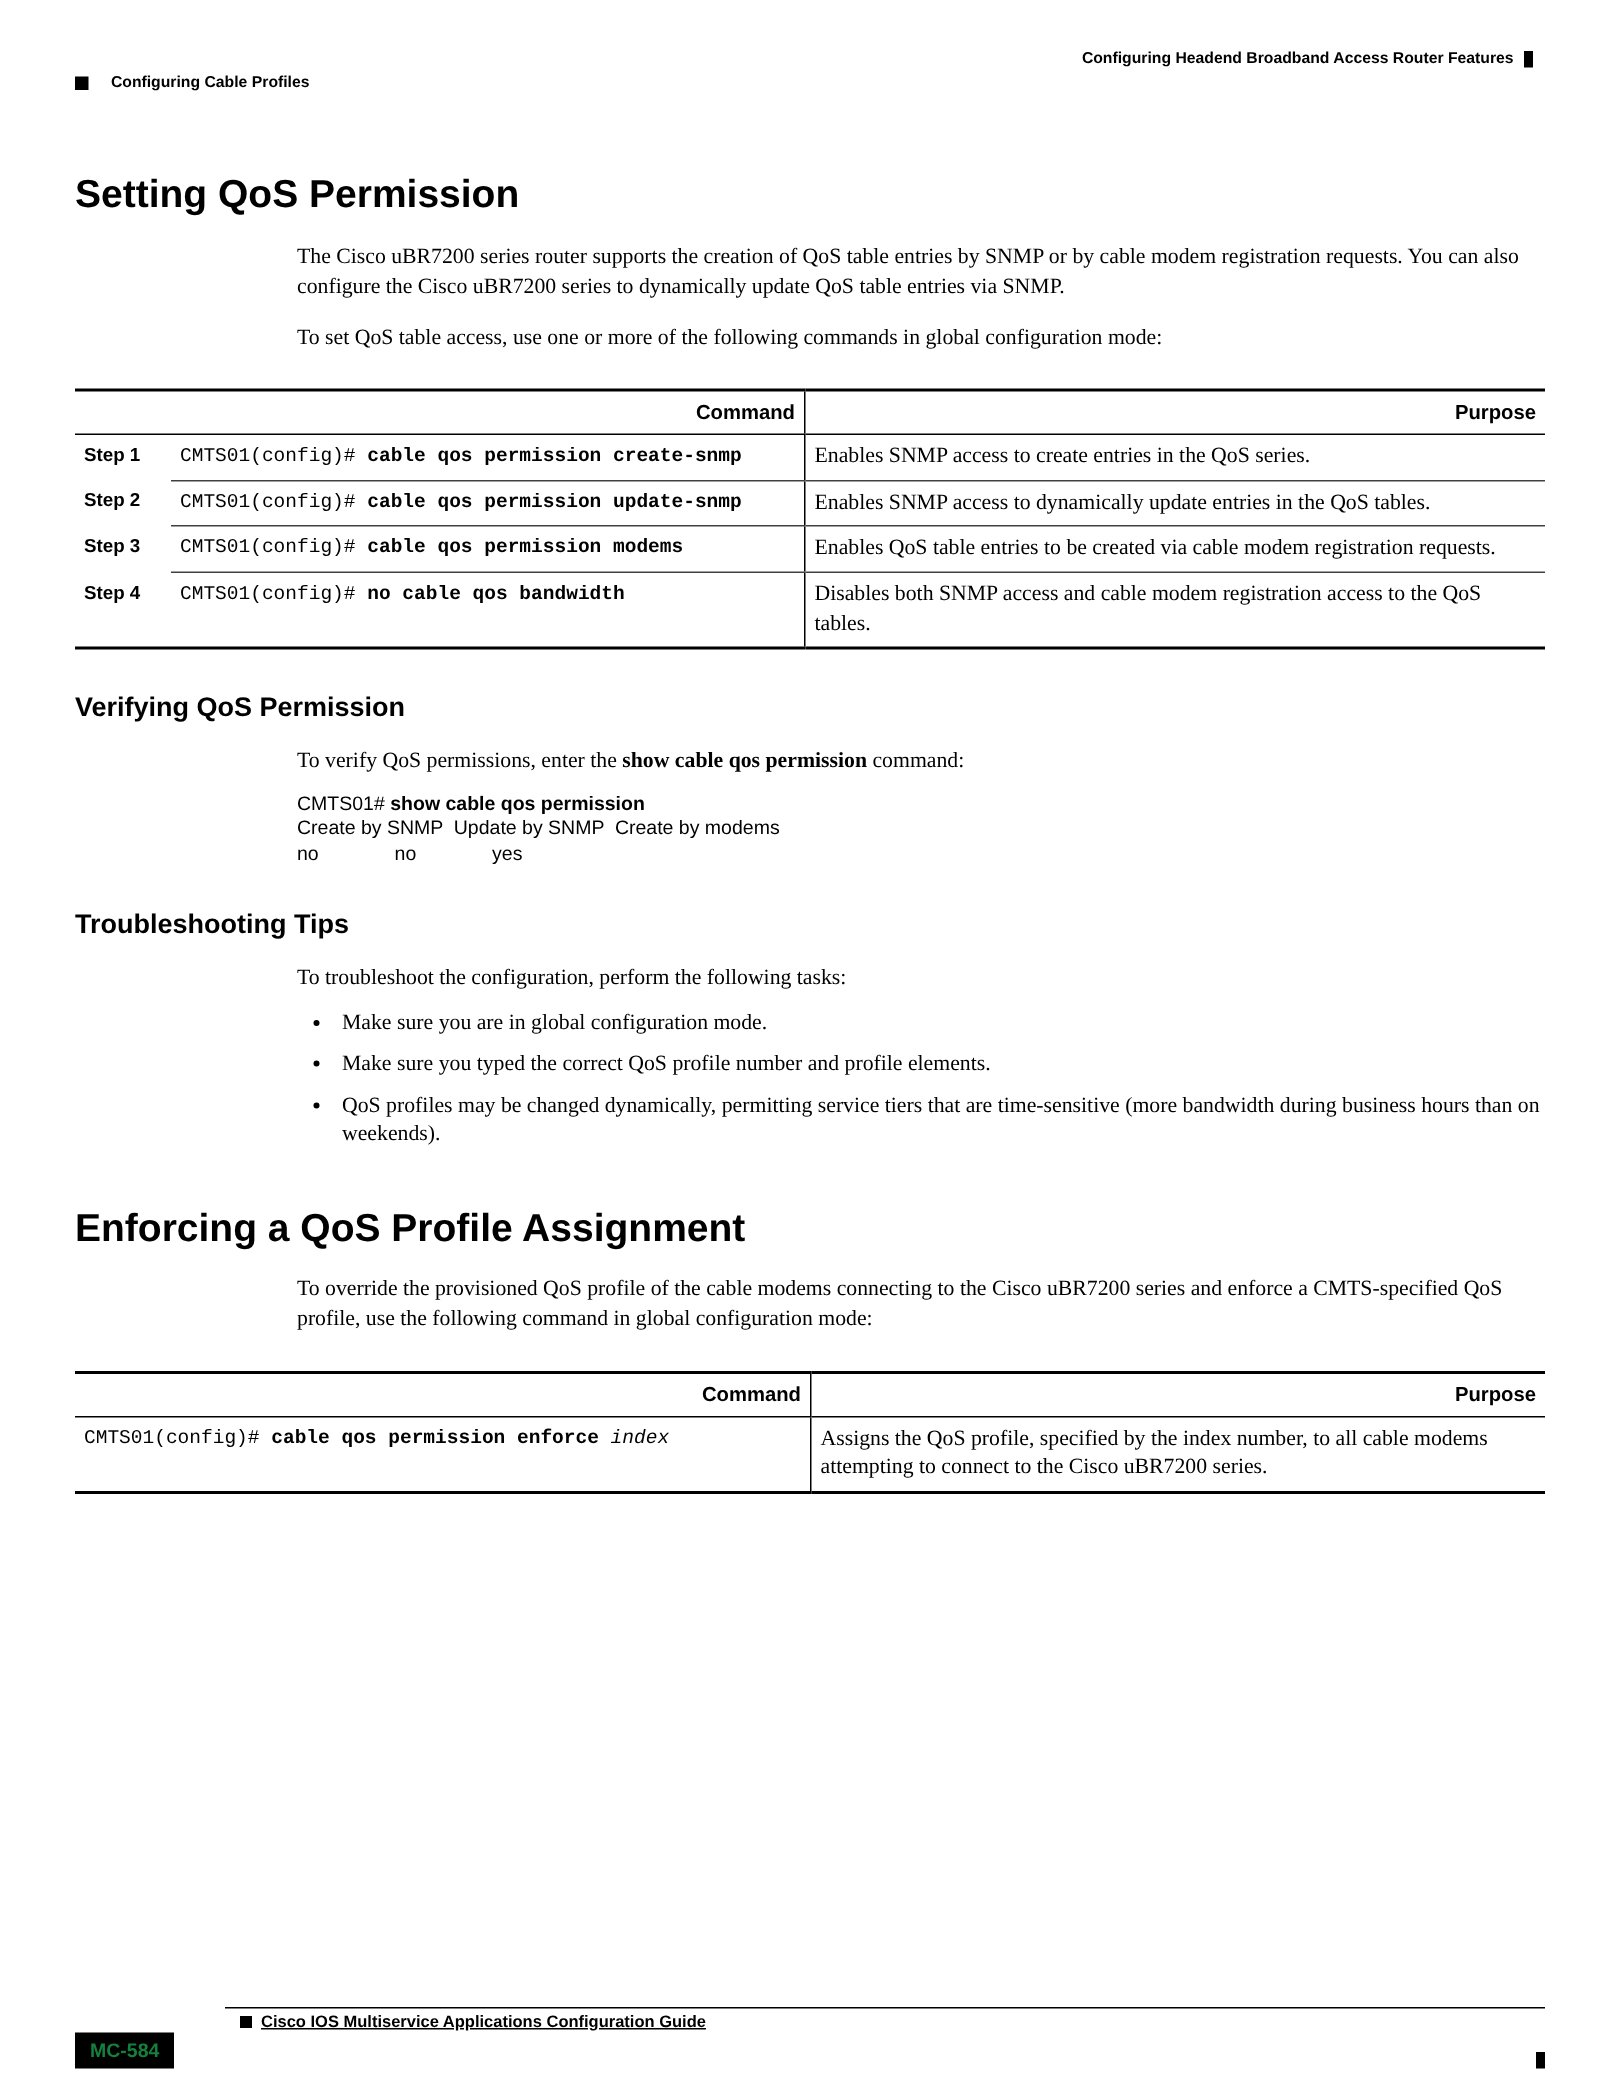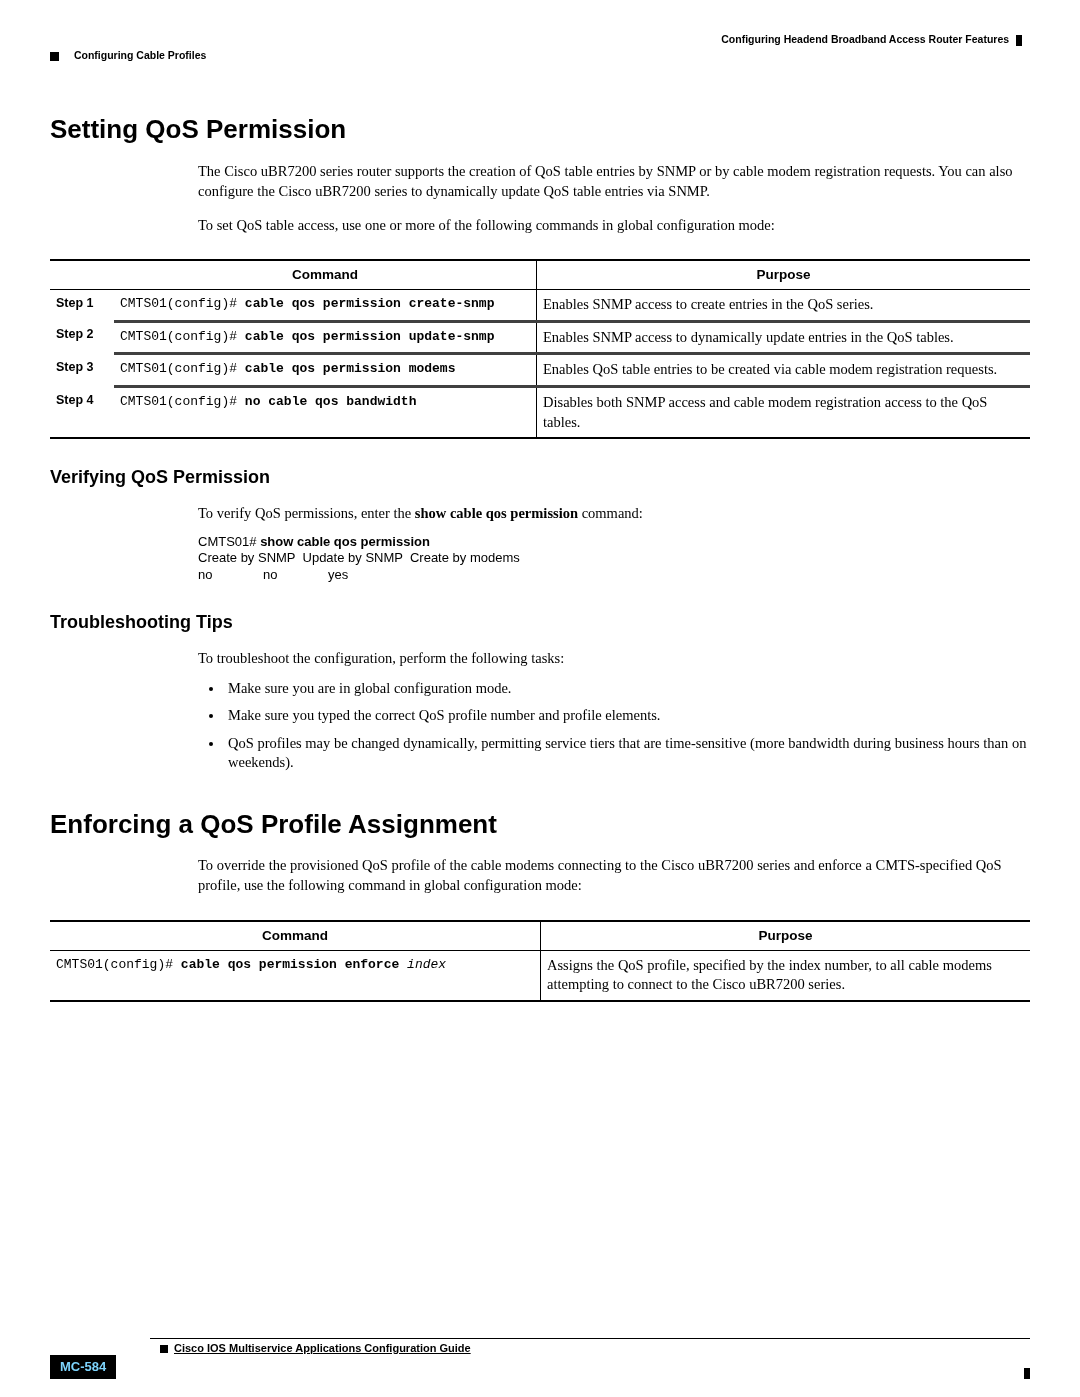--- a/index.html
+++ b/index.html
@@ -83,28 +83,28 @@
   }
   table.cmd {
     border-collapse: collapse;
     width: 100%;
     margin-top: 24px;
     font-size: 14.5px;
   }
   table.cmd th {
     font-family: Arial, Helvetica, sans-serif;
     font-weight: bold;
-    text-align: center;
+    text-align: right;
     border-top: 2px solid #000;
     border-bottom: 1px solid #000;
     padding: 5px 6px;
     font-size: 13.5px;
   }
   table.cmd td {
-    border-bottom: 3px solid #404040;
+    border-bottom: 1px solid #404040;
     padding: 5px 6px;
     vertical-align: top;
   }
   table.cmd tr:last-child td {
     border-bottom: 2px solid #000;
   }
   .step {
     font-family: Arial, Helvetica, sans-serif;
     font-weight: bold;
     font-size: 12.5px;
@@ -152,21 +152,21 @@
     display:inline-block;
     width:8px;
     height:8px;
     background:#000;
     margin-right:6px;
     vertical-align:middle;
   }
   .page-badge {
     display: inline-block;
     background: #000;
-    color: #7dd3fc;
+    color: #15803d;
     font-family: Arial, Helvetica, sans-serif;
     font-weight: bold;
     font-size: 13px;
     padding: 3px 10px;
   }
   .footer-right-bar {
     display:inline-block;
     width:6px;
     height:11px;
     background:#000;

